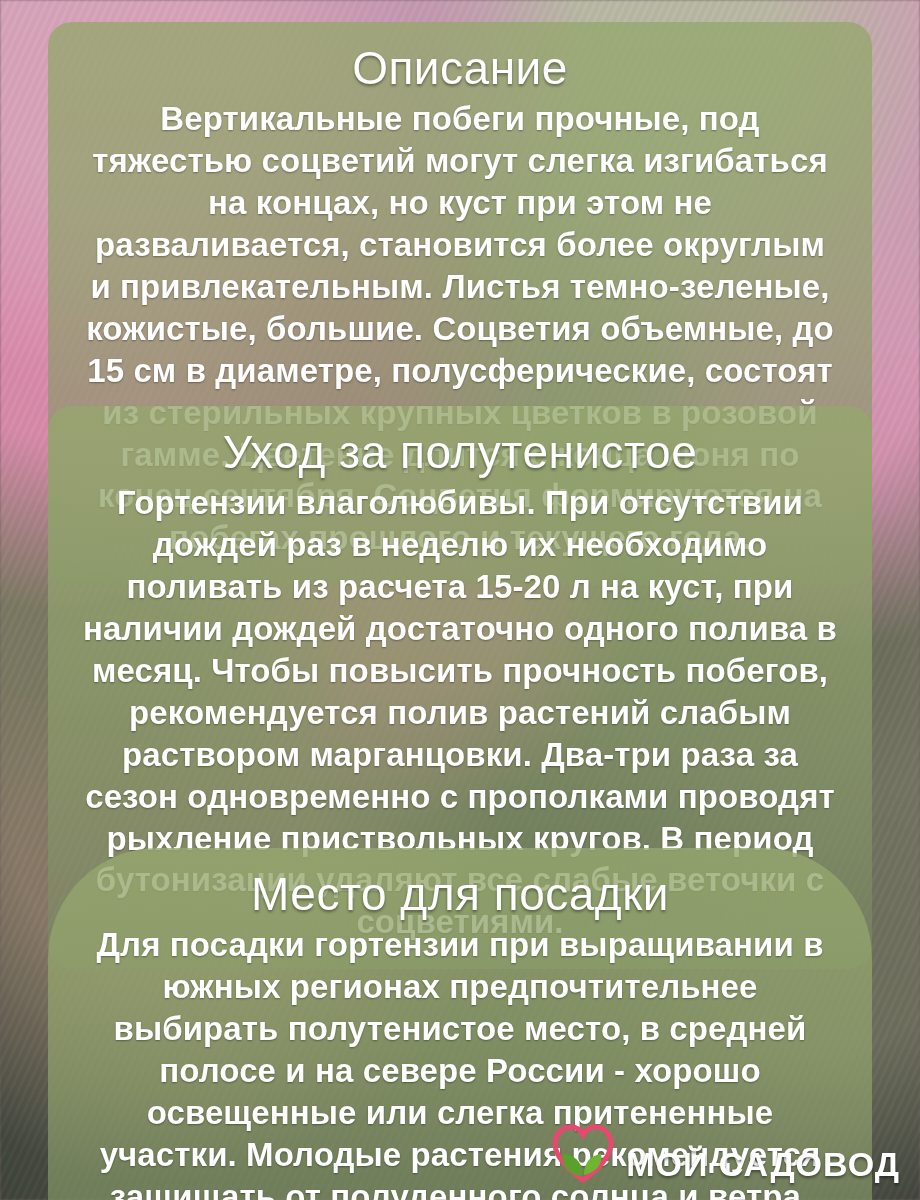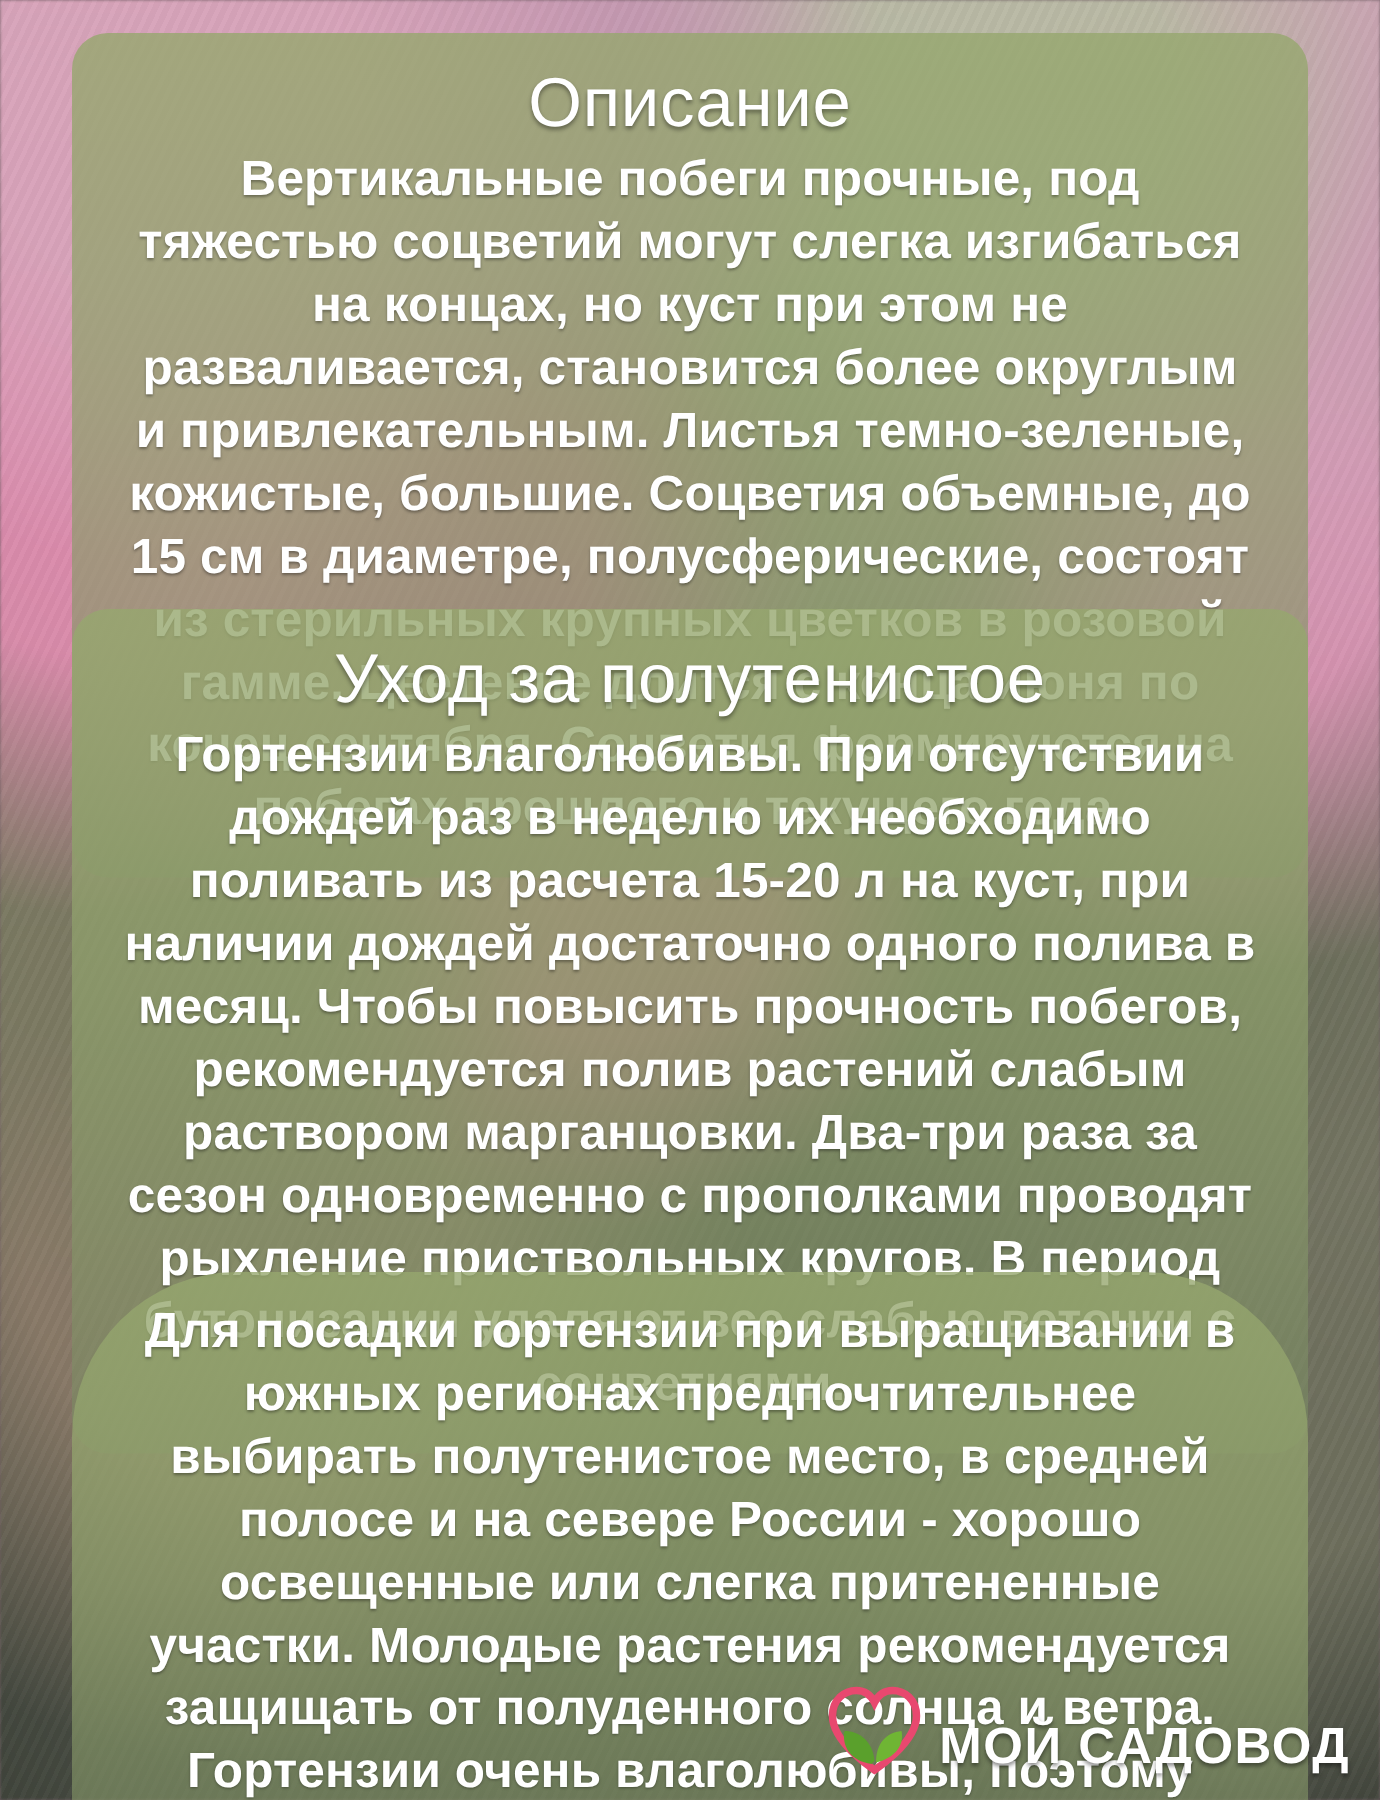--- a/index.html
+++ b/index.html
@@ -128,20 +128,21 @@
       <h2>Описание</h2>
       <p>Вертикальные побеги прочные, под тяжестью соцветий могут слегка изгибаться на концах, но куст при этом не разваливается, становится более округлым и привлекательным. Листья темно-зеленые, кожистые, большие. Соцветия объемные, до 15 см в диаметре, полусферические, состоят из стерильных крупных цветков в розовой гамме. Цветение длится с конца июня по конец сентября. Соцветия формируются на побегах прошлого и текущего года.</p>
     </section>
 
     <section class="card c2">
       <h2>Уход за полутенистое</h2>
       <p>Гортензии влаголюбивы. При отсутствии дождей раз в неделю их необходимо поливать из расчета 15-20 л на куст, при наличии дождей достаточно одного полива в месяц. Чтобы повысить прочность побегов, рекомендуется полив растений слабым раствором марганцовки. Два-три раза за сезон одновременно с прополками проводят рыхление приствольных кругов. В период бутонизации удаляют все слабые веточки с соцветиями.</p>
     </section>
 
     <section class="card c3">
+      <h2>Место для посадки</h2>
       <p>Для посадки гортензии при выращивании в южных регионах предпочтительнее выбирать полутенистое место, в средней полосе и на севере России - хорошо освещенные или слегка притененные участки. Молодые растения рекомендуется защищать от полуденного солнца и ветра. Гортензии очень влаголюбивы, поэтому посадка вблизи деревьев, поглощающих много влаги, для них губительна.</p>
     </section>
 
   </div>
 
   <div class="watermark">
     <span class="wm-heart">
       <svg viewBox="0 0 64 60" width="64" height="60" aria-hidden="true">
         <path d="M32 56 C 32 56, 4 38, 4 20 C 4 9, 12 3, 20 3 C 26 3, 30 7, 32 11 C 34 7, 38 3, 44 3 C 52 3, 60 9, 60 20 C 60 38, 32 56, 32 56 Z" fill="none" stroke="#e8486f" stroke-width="5"></path>
         <path d="M30 52 C 16 50, 10 40, 12 30 C 22 30, 31 37, 32 50 Z" fill="#5aa02c"></path>

